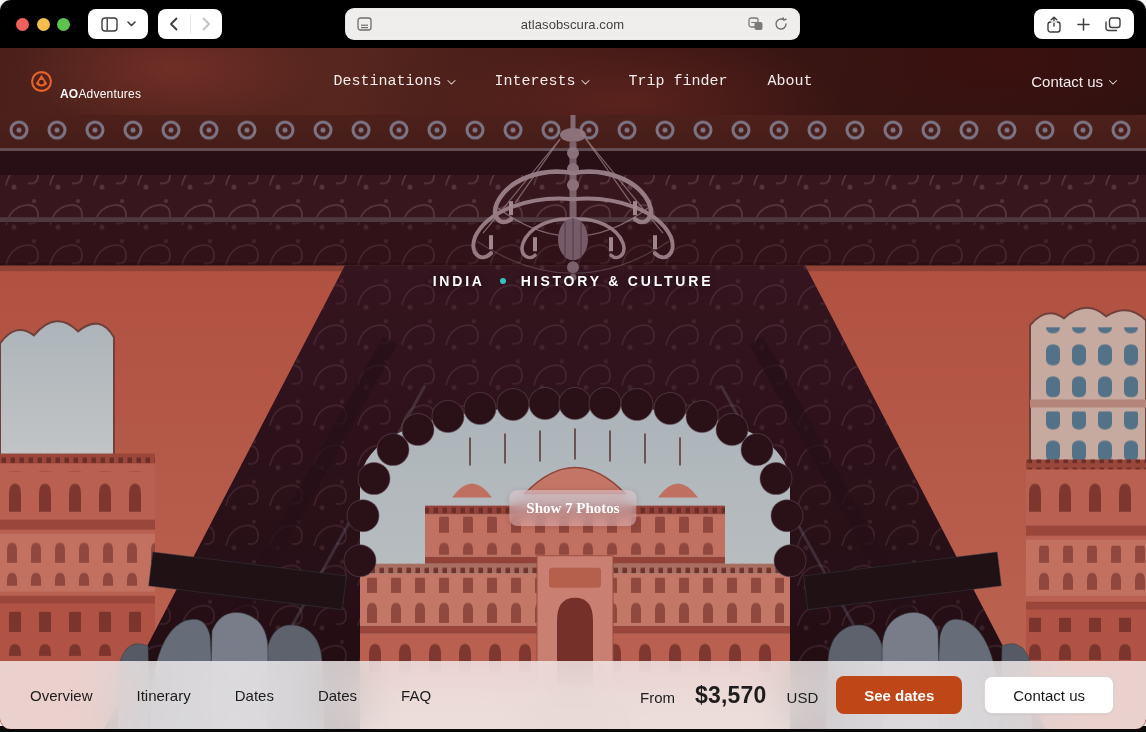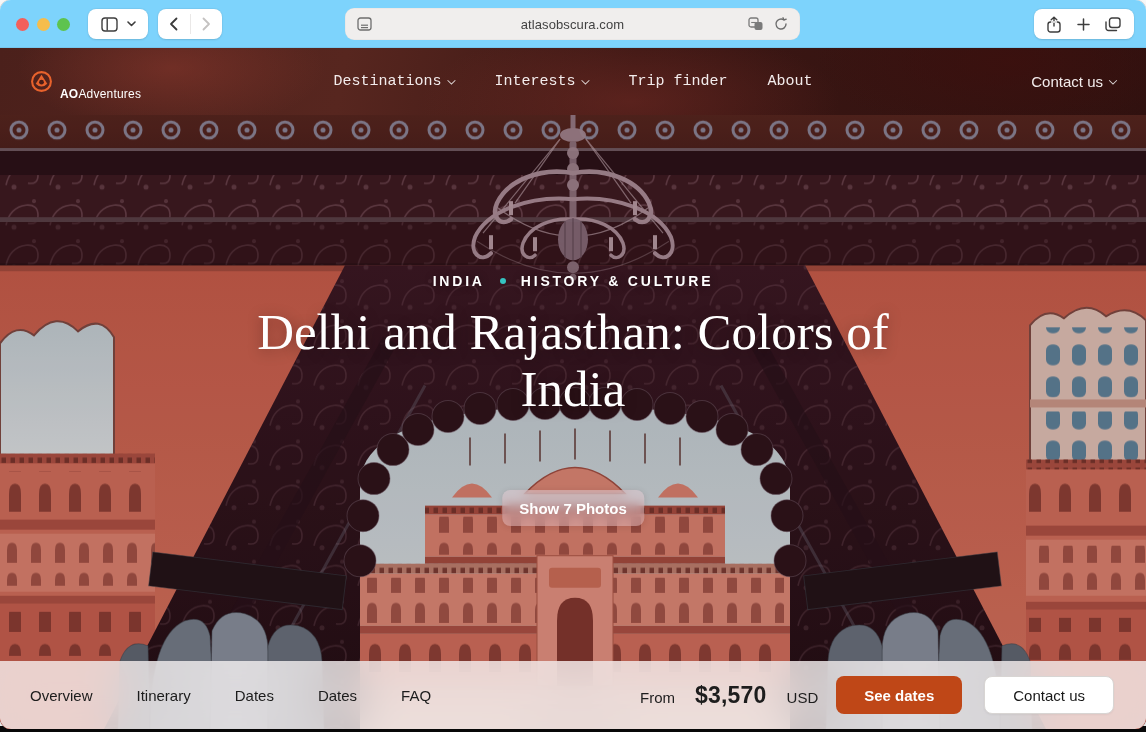--- a/index.html
+++ b/index.html
@@ -3,21 +3,21 @@
 <meta charset="utf-8">
 <style>
   * { margin:0; padding:0; box-sizing:border-box; }
   html,body { width:1146px; height:732px; background:#fff; overflow:hidden;
               font-family:"Liberation Sans","DejaVu Sans",sans-serif; }
   .desktop-strip { position:absolute; left:0; right:0; bottom:0; height:6px; background:#0a0a0a; z-index:0; }
   .window { position:absolute; left:0; right:0; top:0; bottom:3px; border-radius:11px; overflow:hidden;
             background:#fff; z-index:1; box-shadow:0 0 0 .5px rgba(0,0,0,.18), 0 8px 28px rgba(0,0,0,.22); }
 
   
-  .toolbar { position:relative; height:48px; background:#7dd3fc; border-bottom:1px solid rgba(0,0,0,.06); }
+  .toolbar { position:relative; height:48px; background:#000000; border-bottom:1px solid rgba(0,0,0,.06); }
   .traffic { position:absolute; left:16px; top:17.5px; display:flex; gap:7.5px; }
   .traffic span { width:13px; height:13px; border-radius:50%; display:block; }
   .pill { position:absolute; top:9px; height:30px; background:#fff; border-radius:8px;
           box-shadow:0 .5px 2px rgba(0,0,0,.12), 0 0 0 .5px rgba(0,0,0,.03);
           display:flex; align-items:center; justify-content:center; color:#3e3e3e; }
   .pill svg { display:block; }
   .url-field { position:absolute; left:345px; top:8px; width:455px; height:32px; border-radius:9px;
                background:#f0eeed; box-shadow:inset 0 0 0 .5px rgba(0,0,0,.05);
                display:flex; align-items:center; color:#6b6b6b; }
   .url-text { position:absolute; left:0; right:0; text-align:center; font-size:13px; color:#424242; letter-spacing:.1px; }
@@ -44,21 +44,21 @@
   .hero svg.art { position:absolute; inset:0; width:100%; height:100%; }
   .crumbs { position:absolute; top:158px; left:0; right:0; display:flex; justify-content:center; align-items:center; gap:15px;
             color:#fff; font-size:14px; font-weight:700; letter-spacing:2.8px; text-shadow:0 1px 8px rgba(20,0,5,.45); }
   .crumb-dot { width:6px; height:6px; border-radius:50%; }
   .hero-title { position:absolute; top:189px; left:0; right:0; text-align:center;
                 font-family:"Liberation Serif","DejaVu Serif",serif; font-weight:400;
                 font-size:51px; line-height:57px; color:#fff; text-shadow:0 2px 14px rgba(25,0,8,.35); }
   .photos-btn { position:absolute; top:375px; left:50%; transform:translateX(-50%);
                 height:36px; padding:0 17px; border:none; border-radius:8px; cursor:pointer;
                 background:rgba(236,206,212,.42); backdrop-filter:blur(6px);
-                color:#fff; font-size:15px; font-weight:600; font-family:Liberation Sans, sans-serif;
+                color:#fff; font-size:15px; font-weight:600; font-family:Liberation Serif, serif;
                 display:flex; align-items:center; box-shadow:0 1px 6px rgba(60,10,15,.12); }
 
   
   .bottom-bar { position:absolute; left:0; right:0; bottom:0; height:68px;
                 background:rgba(249,245,245,.78); backdrop-filter:blur(22px) saturate(1.1);
                 display:flex; align-items:center; padding:0 32px 0 30px; z-index:5; }
   .bar-tabs { display:flex; gap:44px; }
   .bar-tab { font-size:15px; color:#1c1c1c; cursor:pointer; white-space:nowrap; }
   .price { margin-left:auto; font-size:15px; color:#1d1d1d; display:flex; align-items:baseline; gap:20px; white-space:nowrap; }
   .price b { font-size:23px; font-weight:700; letter-spacing:.2px; }
@@ -398,24 +398,20 @@
 
       <rect width="1146" height="613" fill="#2b0d12" opacity="0.16"></rect>
     </svg>
 
     <div class="crumbs">
       <span>INDIA</span>
       <span class="crumb-dot" style="background:#35c3c1"></span>
       <span>HISTORY &amp; CULTURE</span>
     </div>
 
-    <div class="hero-title">
-      <div>Delhi and Rajasthan: Colors of</div>
-      <div>India</div>
-    </div>
 
     <button class="photos-btn">Show 7 Photos</button>
   </div>
 
   <div class="bottom-bar">
     <div class="bar-tabs">
       <span class="bar-tab">Overview</span>
       <span class="bar-tab">Itinerary</span>
       <span class="bar-tab">Dates</span>
       <span class="bar-tab">Dates</span>

